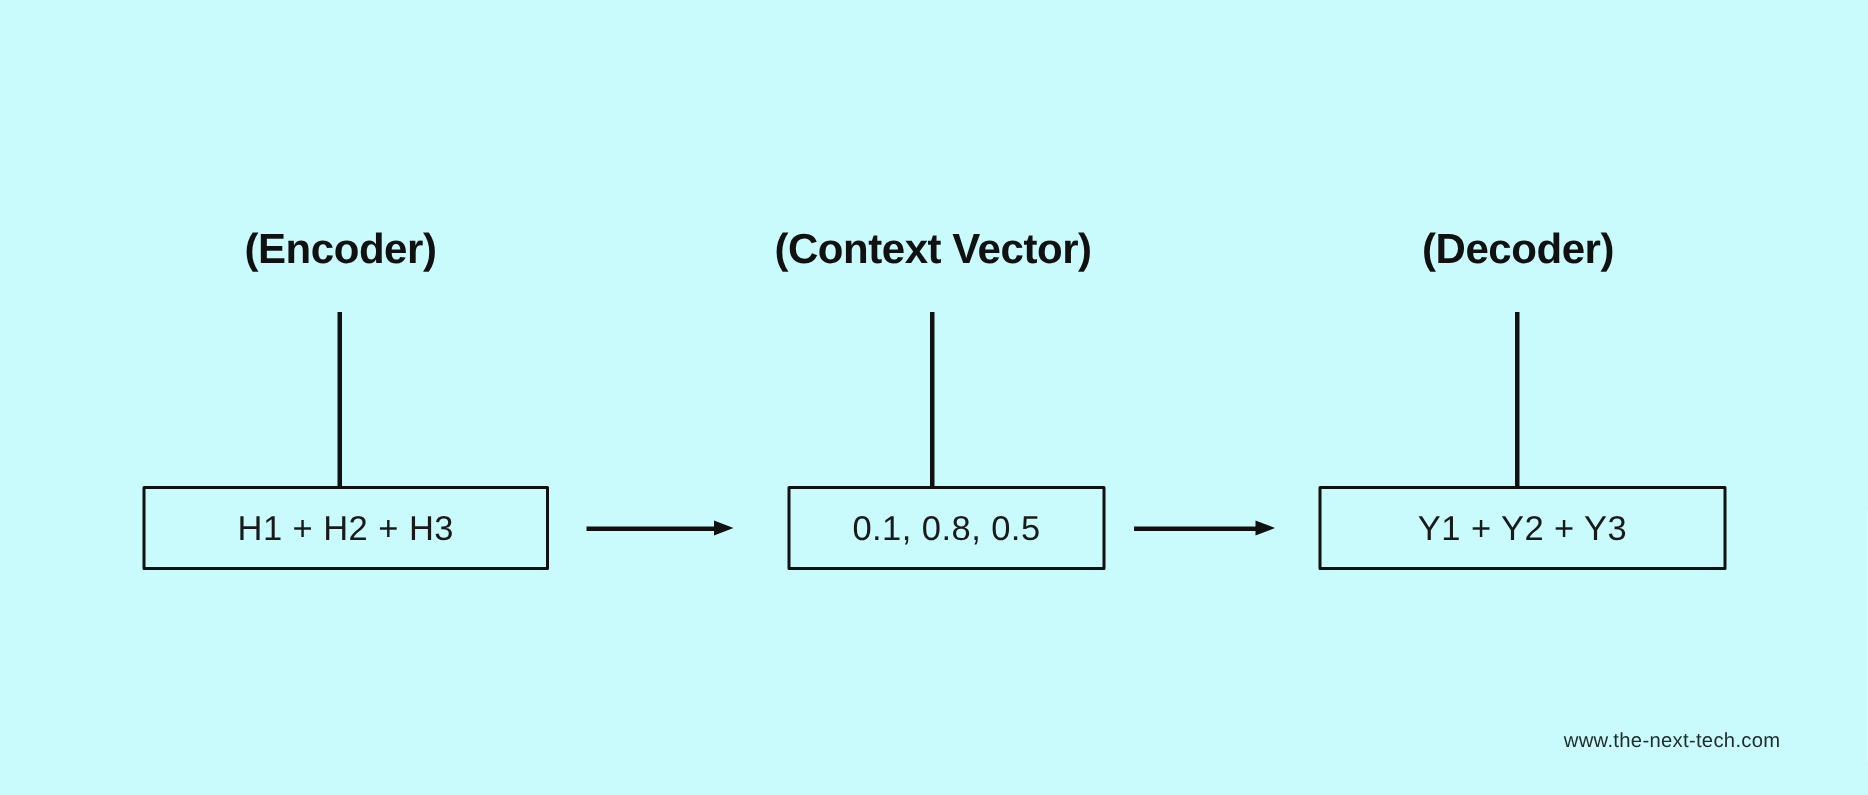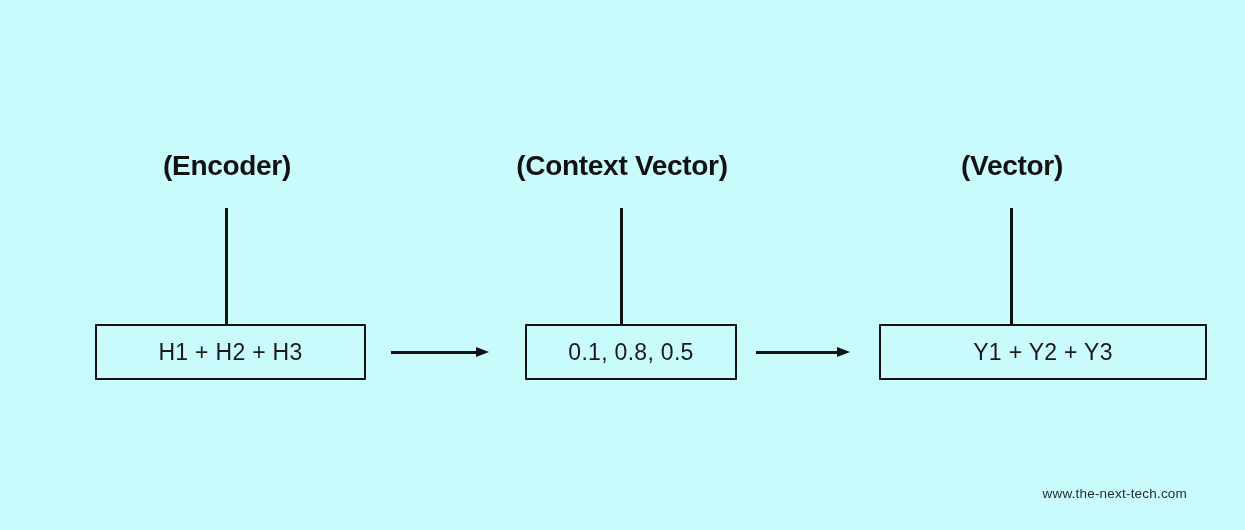--- a/index.html
+++ b/index.html
@@ -52,21 +52,21 @@
     background: #c9fbfc;
     display: flex;
     align-items: center;
     justify-content: center;
     font-size: 23px;
     color: #1a1a1a;
     letter-spacing: 0.3px;
   }
   .node-box.b-encoder { left: 95px;  width: 271px; }
   .node-box.b-context { left: 525px; width: 212px; }
-  .node-box.b-decoder { left: 879px; width: 328px; }
+  .node-box.b-decoder { left: 879px; width: 272px; }
 
   .arrow {
     position: absolute;
     top: 346px;
     height: 12px;
   }
   .arrow .shaft {
     position: absolute;
     left: 0;
     right: 10px;
@@ -97,21 +97,21 @@
     text-align: center;
   }
 </style>
 </head>
 <body>
 
 <div class="canvas">
 
   <div class="heading h-context">(Context Vector)</div>
   <div class="heading h-encoder">(Encoder)</div>
-  <div class="heading h-decoder">(Vector)</div>
+  <div class="heading h-decoder">(Decoder)</div>
 
   <div class="connector c-encoder"></div>
   <div class="connector c-context"></div>
   <div class="connector c-decoder"></div>
 
   <div class="node-box b-encoder">
     <span>H1 + H2 + H3</span>
   </div>
   <div class="node-box b-context">
     <span>0.1, 0.8, 0.5</span>

